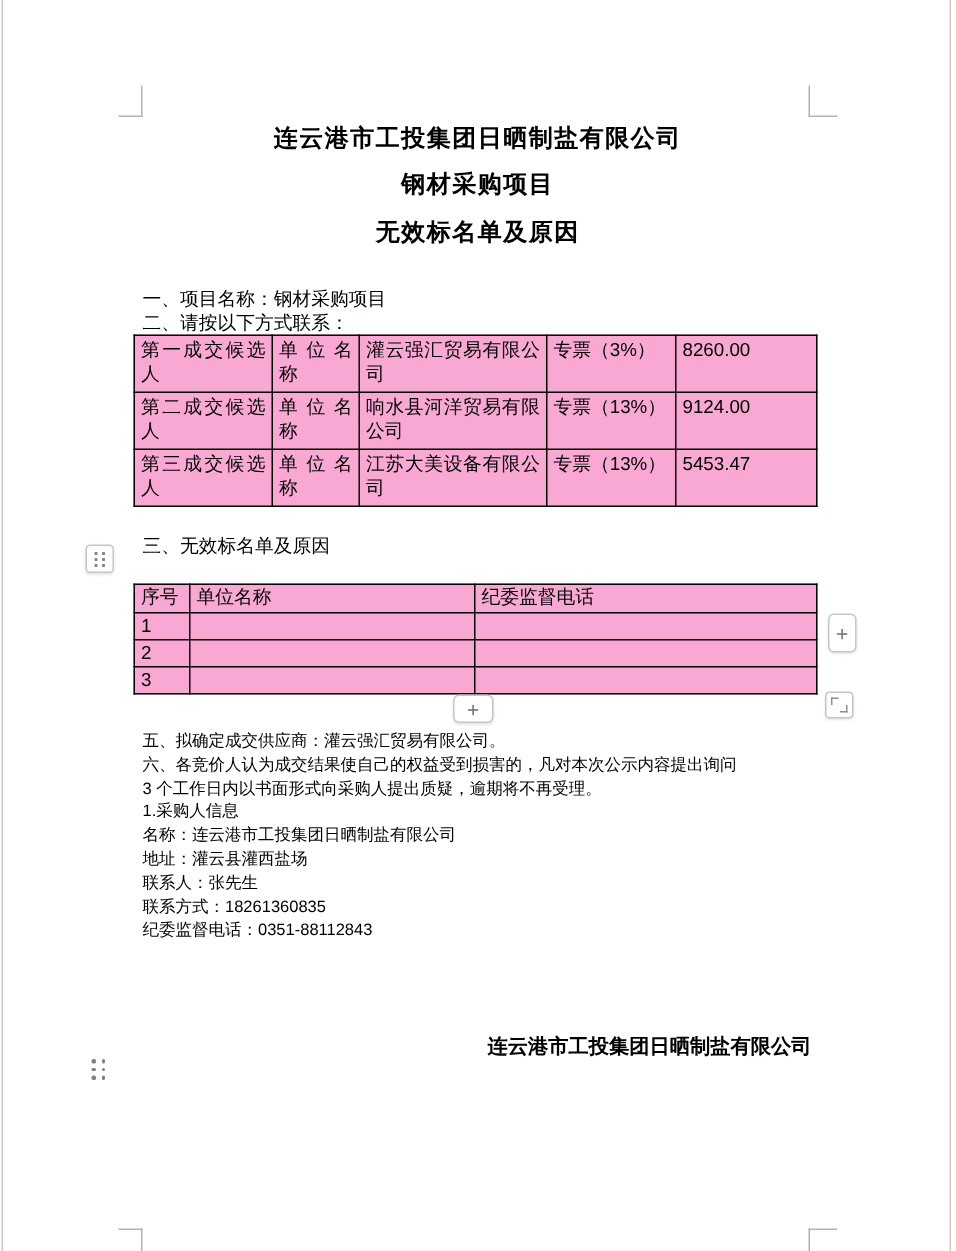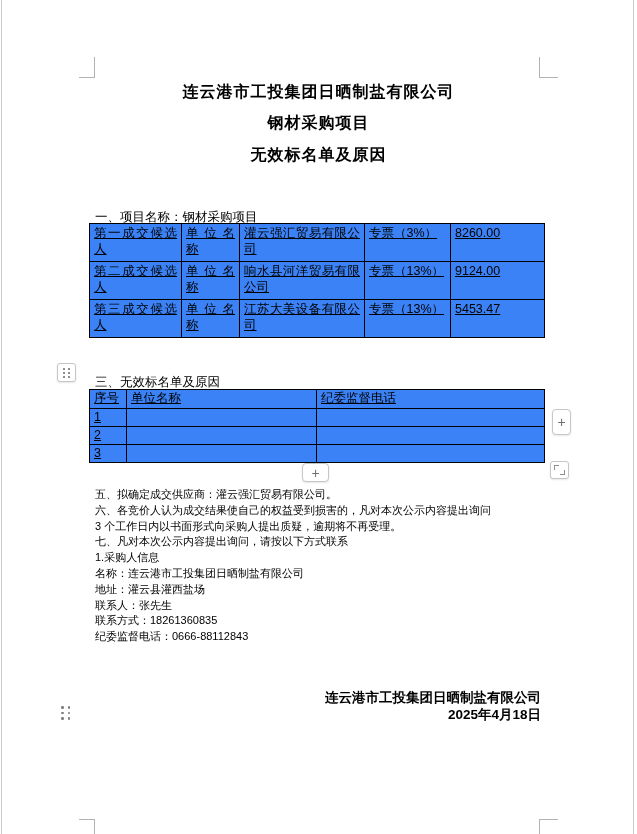--- a/index.html
+++ b/index.html
@@ -11,24 +11,24 @@
   .crop{position:absolute;}
   .crop-tl{left:79px;top:57px;width:15px;height:20px;border-right:1px solid #b3b3b3;border-bottom:1px solid #b3b3b3;}
   .crop-tr{left:539px;top:57px;width:18px;height:20px;border-left:1px solid #b3b3b3;border-bottom:1px solid #b3b3b3;}
   .crop-bl{left:79px;top:819px;width:15px;height:15px;border-right:1px solid #b3b3b3;border-top:1px solid #b3b3b3;}
   .crop-br{left:539px;top:819px;width:18px;height:15px;border-left:1px solid #b3b3b3;border-top:1px solid #b3b3b3;}
 
   .title{position:absolute;left:0;width:637px;text-align:center;font-weight:bold;
          font-size:16px;letter-spacing:1px;white-space:nowrap;}
   .title1{top:82px;} .title2{top:113px;} .title3{top:145px;}
 
-  .doc-line{position:absolute;left:95px;font-size:12.5px;line-height:15px;white-space:nowrap;margin-top:18px;}
+  .doc-line{position:absolute;left:95px;font-size:12.5px;line-height:15px;white-space:nowrap;}
   .item1{top:192px;} .item2{top:208px;} .item3{top:357px;}
 
-  table{border-collapse:collapse;table-layout:fixed;position:absolute;background:#3b82f6;text-decoration:underline;}
+  table{border-collapse:collapse;table-layout:fixed;position:absolute;background:#f9a8d4;}
   td,th{border:1px solid #000;font-size:12.5px;font-weight:normal;vertical-align:top;
         padding:1px 4px;line-height:16px;overflow:hidden;}
   .tbl-candidates{left:89px;top:223px;}
   .tbl-candidates tr{height:38px;}
   .cell-justify{text-align:justify;text-justify:inter-character;}
   .tbl-invalid{left:89px;top:389px;}
   .tbl-invalid .hdr-row{height:19px;margin-left:17px;}
   .tbl-invalid .data-row{height:18px;}
   .tbl-invalid td{line-height:16px;padding:0 4px;}
 
@@ -164,36 +164,34 @@
     <span class="resize-glyph">
         <span class="c-tl"></span>
         <span class="c-br"></span>
       </span>
   </div>
 
   <div class="para-block">
     <div>五、拟确定成交供应商：灌云强汇贸易有限公司。</div>
     <div>六、各竞价人认为成交结果使自己的权益受到损害的，凡对本次公示内容提出询问</div>
     <div>3 个工作日内以书面形式向采购人提出质疑，逾期将不再受理。</div>
-    <div>七、凡对本次公示内容提出询问，请按以下方式联系</div>
     <div>1.采购人信息</div>
     <div>名称：连云港市工投集团日晒制盐有限公司</div>
     <div>地址：灌云县灌西盐场</div>
     <div>联系人：张先生</div>
     <div>联系方式：18261360835</div>
-    <div>纪委监督电话：0666-88112843</div>
+    <div>纪委监督电话：0351-88112843</div>
   </div>
 
   <div class="para-handle">
     <i></i>
       <i></i>
       <i></i>
       <i></i>
       <i></i>
       <i></i>
   </div>
 
   <div class="signature">
     <div>连云港市工投集团日晒制盐有限公司</div>
-    <div>2025年4月18日</div>
   </div>
 
 </div>
 
 </body></html>

